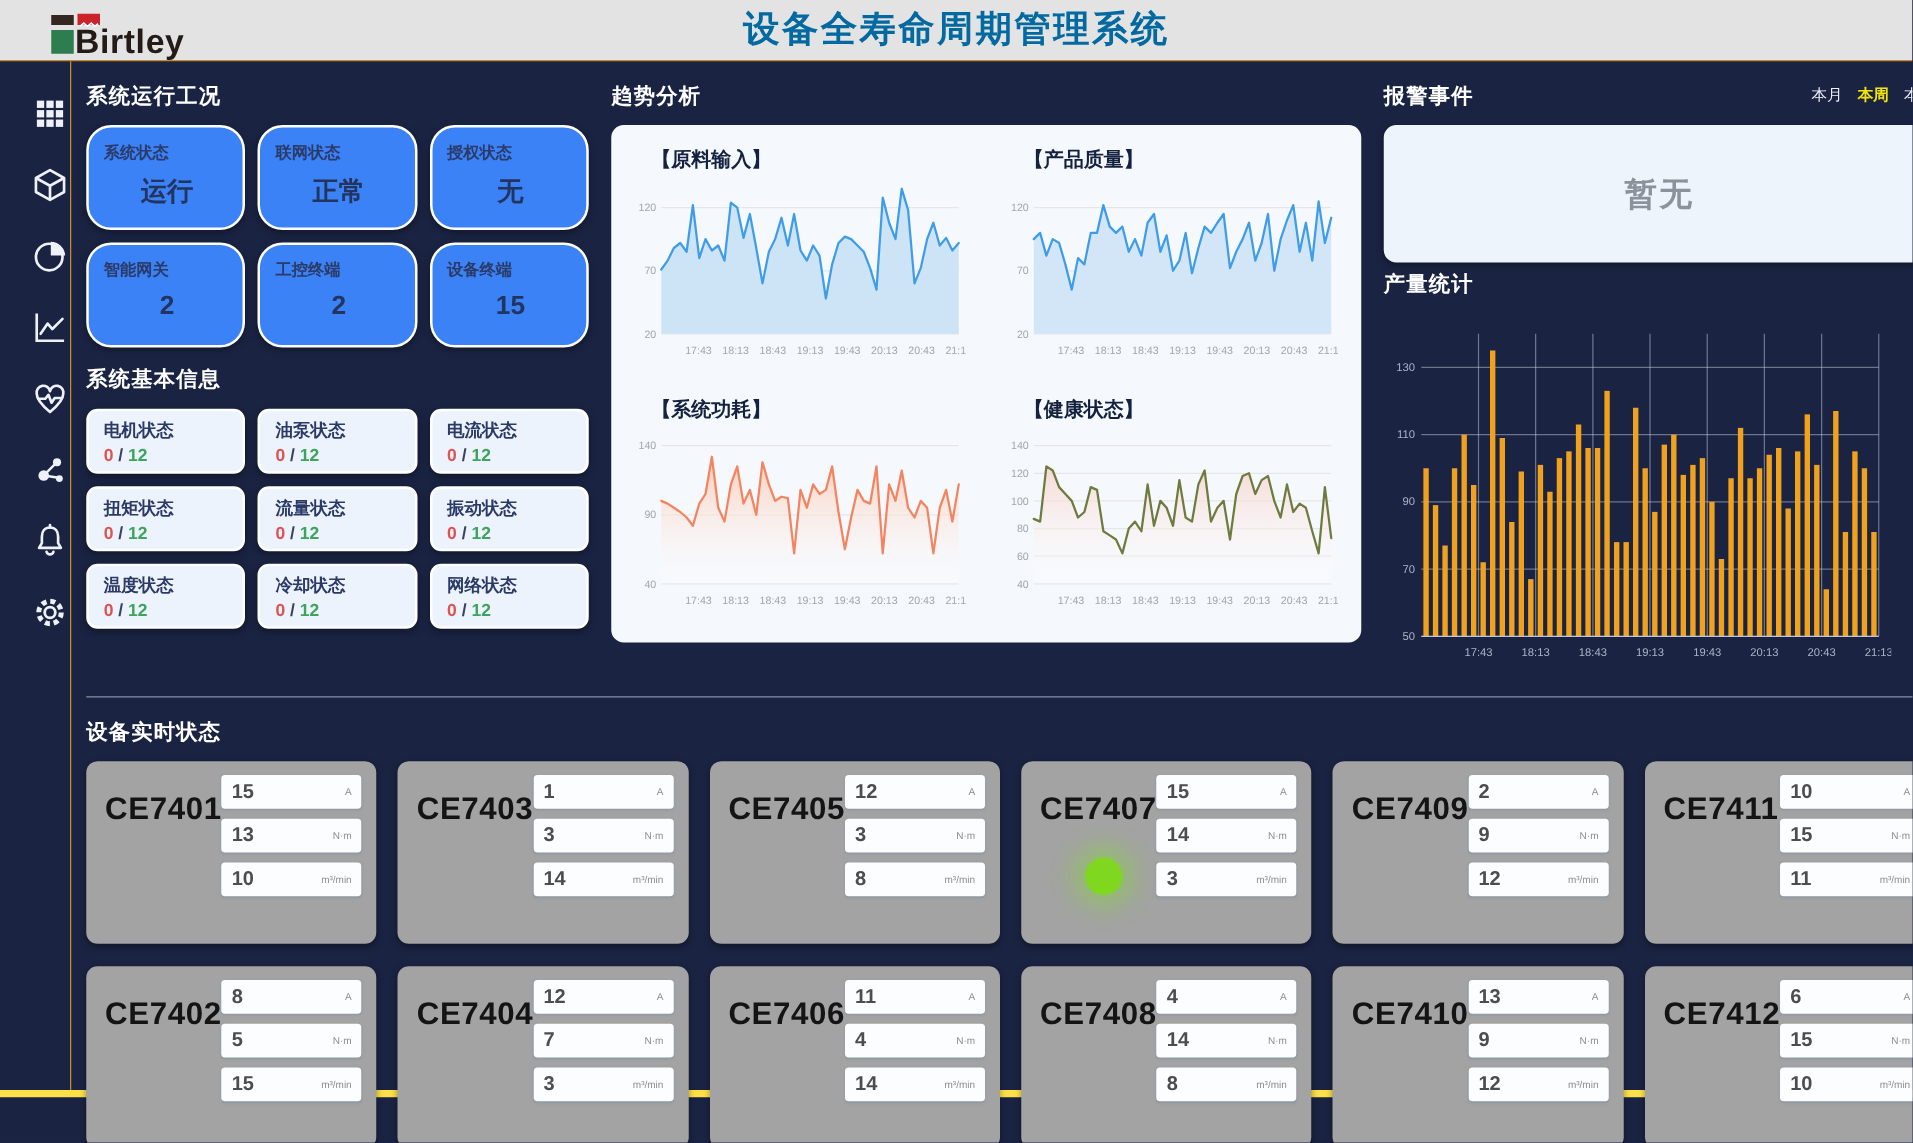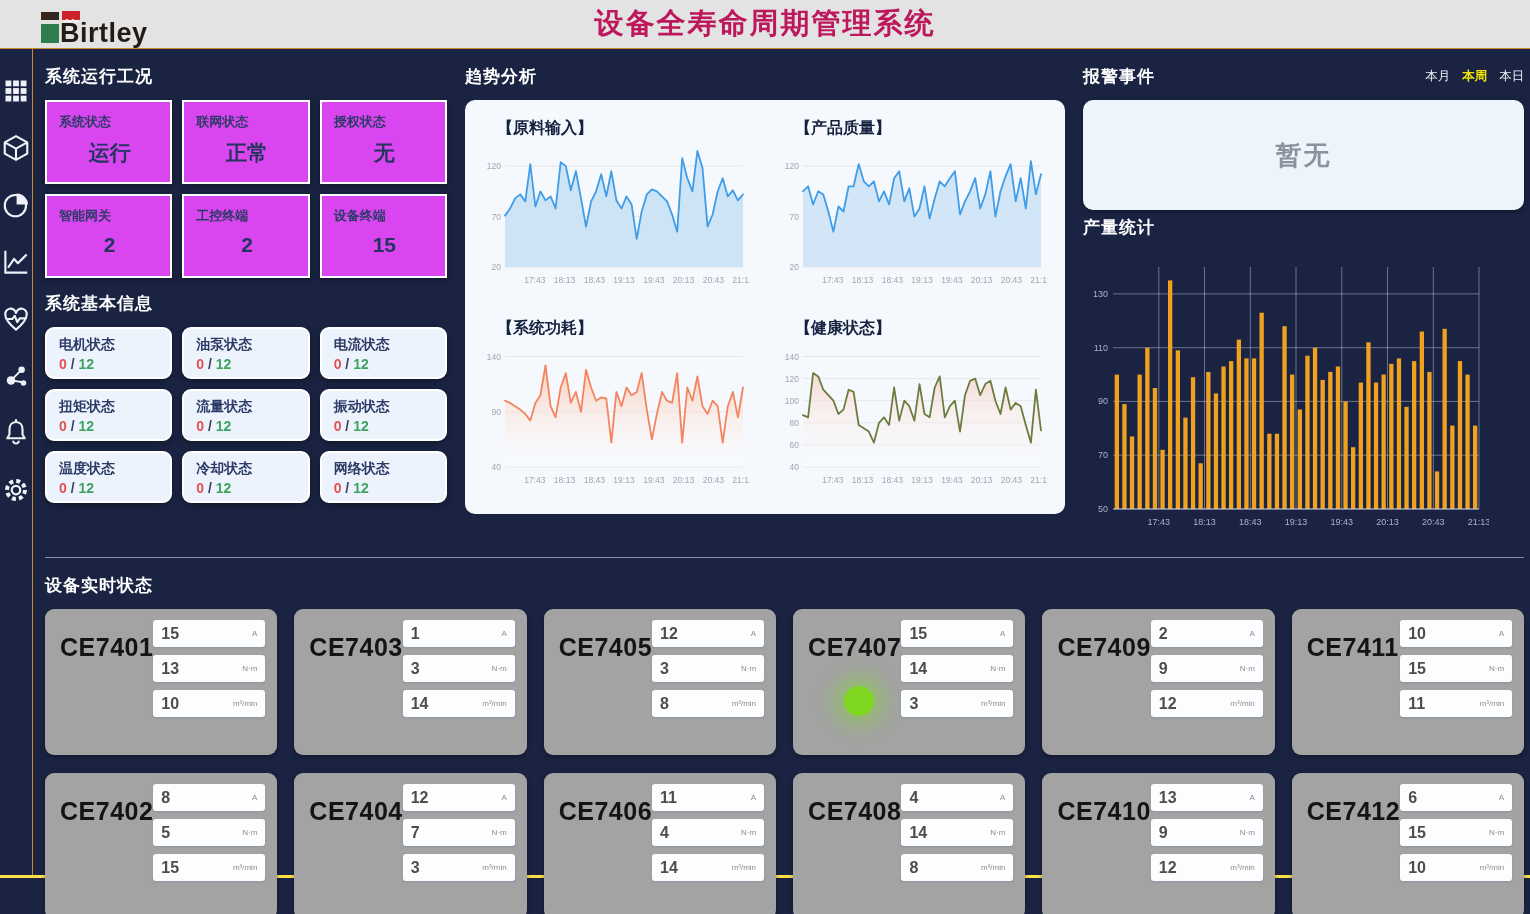--- a/index.html
+++ b/index.html
@@ -6,36 +6,36 @@
   html,body { width:1530px; height:914px; overflow:hidden; background:#1a2342;
     font-family:"Liberation Sans", sans-serif; }
 
   
   .header { height:48px; background:#e3e3e3; position:relative; display:flex; align-items:center; }
   .logo { position:relative; width:190px; height:48px; margin-left:12px; }
   .logo .sq-dark { position:absolute; left:29px; top:12px; width:18px; height:8px; background:#35261f; }
   .logo .sq-red  { position:absolute; left:50px; top:11px; width:18px; height:9px; background:#cc2229; }
   .logo .sq-green{ position:absolute; left:29px; top:24px; width:18px; height:19px; background:#2e7d4f; }
   .logo .logo-text { position:absolute; left:48px; top:18px; font-size:27px; font-weight:bold; color:#241b16; letter-spacing:.5px; }
-  .page-title { position:absolute; left:0; right:0; text-align:center; font-size:29px; font-weight:bold; color:#be185d; letter-spacing:2px; }
+  .page-title { position:absolute; left:0; right:0; text-align:center; font-size:29px; font-weight:bold; color:#0369a1; letter-spacing:2px; }
 
   
-  .main { height:830px; display:flex; border-top:1px solid #c98a2b; border-bottom:3px solid #fde047; }
+  .main { height:830px; display:flex; border-top:1px solid #c98a2b; border-bottom:6px solid #fde047;padding-left:24px; }
   .sidebar { width:57px; border-right:1px solid #c98a2b; display:flex; flex-direction:column; align-items:center; padding-top:26px; gap:25px; }
   .side-icon { width:32px; height:32px; display:flex; align-items:center; justify-content:center; cursor:pointer; }
   .content { flex:1; margin-right:5px; border-right:1px solid #c98a2b; padding:10px 14px 0 12px; }
   .footer { height:35px; background:#1a2342; }
 
   .sec-title { color:#ffffff; font-size:17px; font-weight:bold; letter-spacing:1px; margin:6px 0 12px 0; }
 
   .top-grid { display:grid; grid-template-columns:402px 600px 1fr; column-gap:18px; height:492px; }
 
   
   .status-grid { display:grid; grid-template-columns:repeat(3,1fr); gap:10px; margin-bottom:14px; }
-  .status-card { height:84px; background:#d946ef; border:2px solid #ffffff; border-radius:0;
+  .status-card { height:84px; background:#3b82f6; border:2px solid #ffffff; border-radius:20px;
     box-shadow:0 2px 6px rgba(0,0,0,.35); padding:11px 10px 0 12px; }
   .status-card .lab { font-size:13px; color:#2b3a66; font-weight:bold; }
   .status-card .val { font-size:21px; color:#23345f; font-weight:bold; text-align:center; margin-top:8px; }
 
   .info-grid { display:grid; grid-template-columns:repeat(3,1fr); gap:10px; }
   .info-card { height:52px; background:#edf3fc; border:2px solid #ffffff; border-radius:9px;
     box-shadow:0 2px 6px rgba(0,0,0,.35); padding:7px 10px 0 12px; }
   .info-card .lab { font-size:14px; color:#2b3a66; font-weight:bold; }
   .info-card .cnt { font-size:14px; font-weight:bold; margin-top:2px; }
   .cnt .c-red { color:#e05252; } .cnt .c-slash { color:#39415c; } .cnt .c-green { color:#3da35d; }

